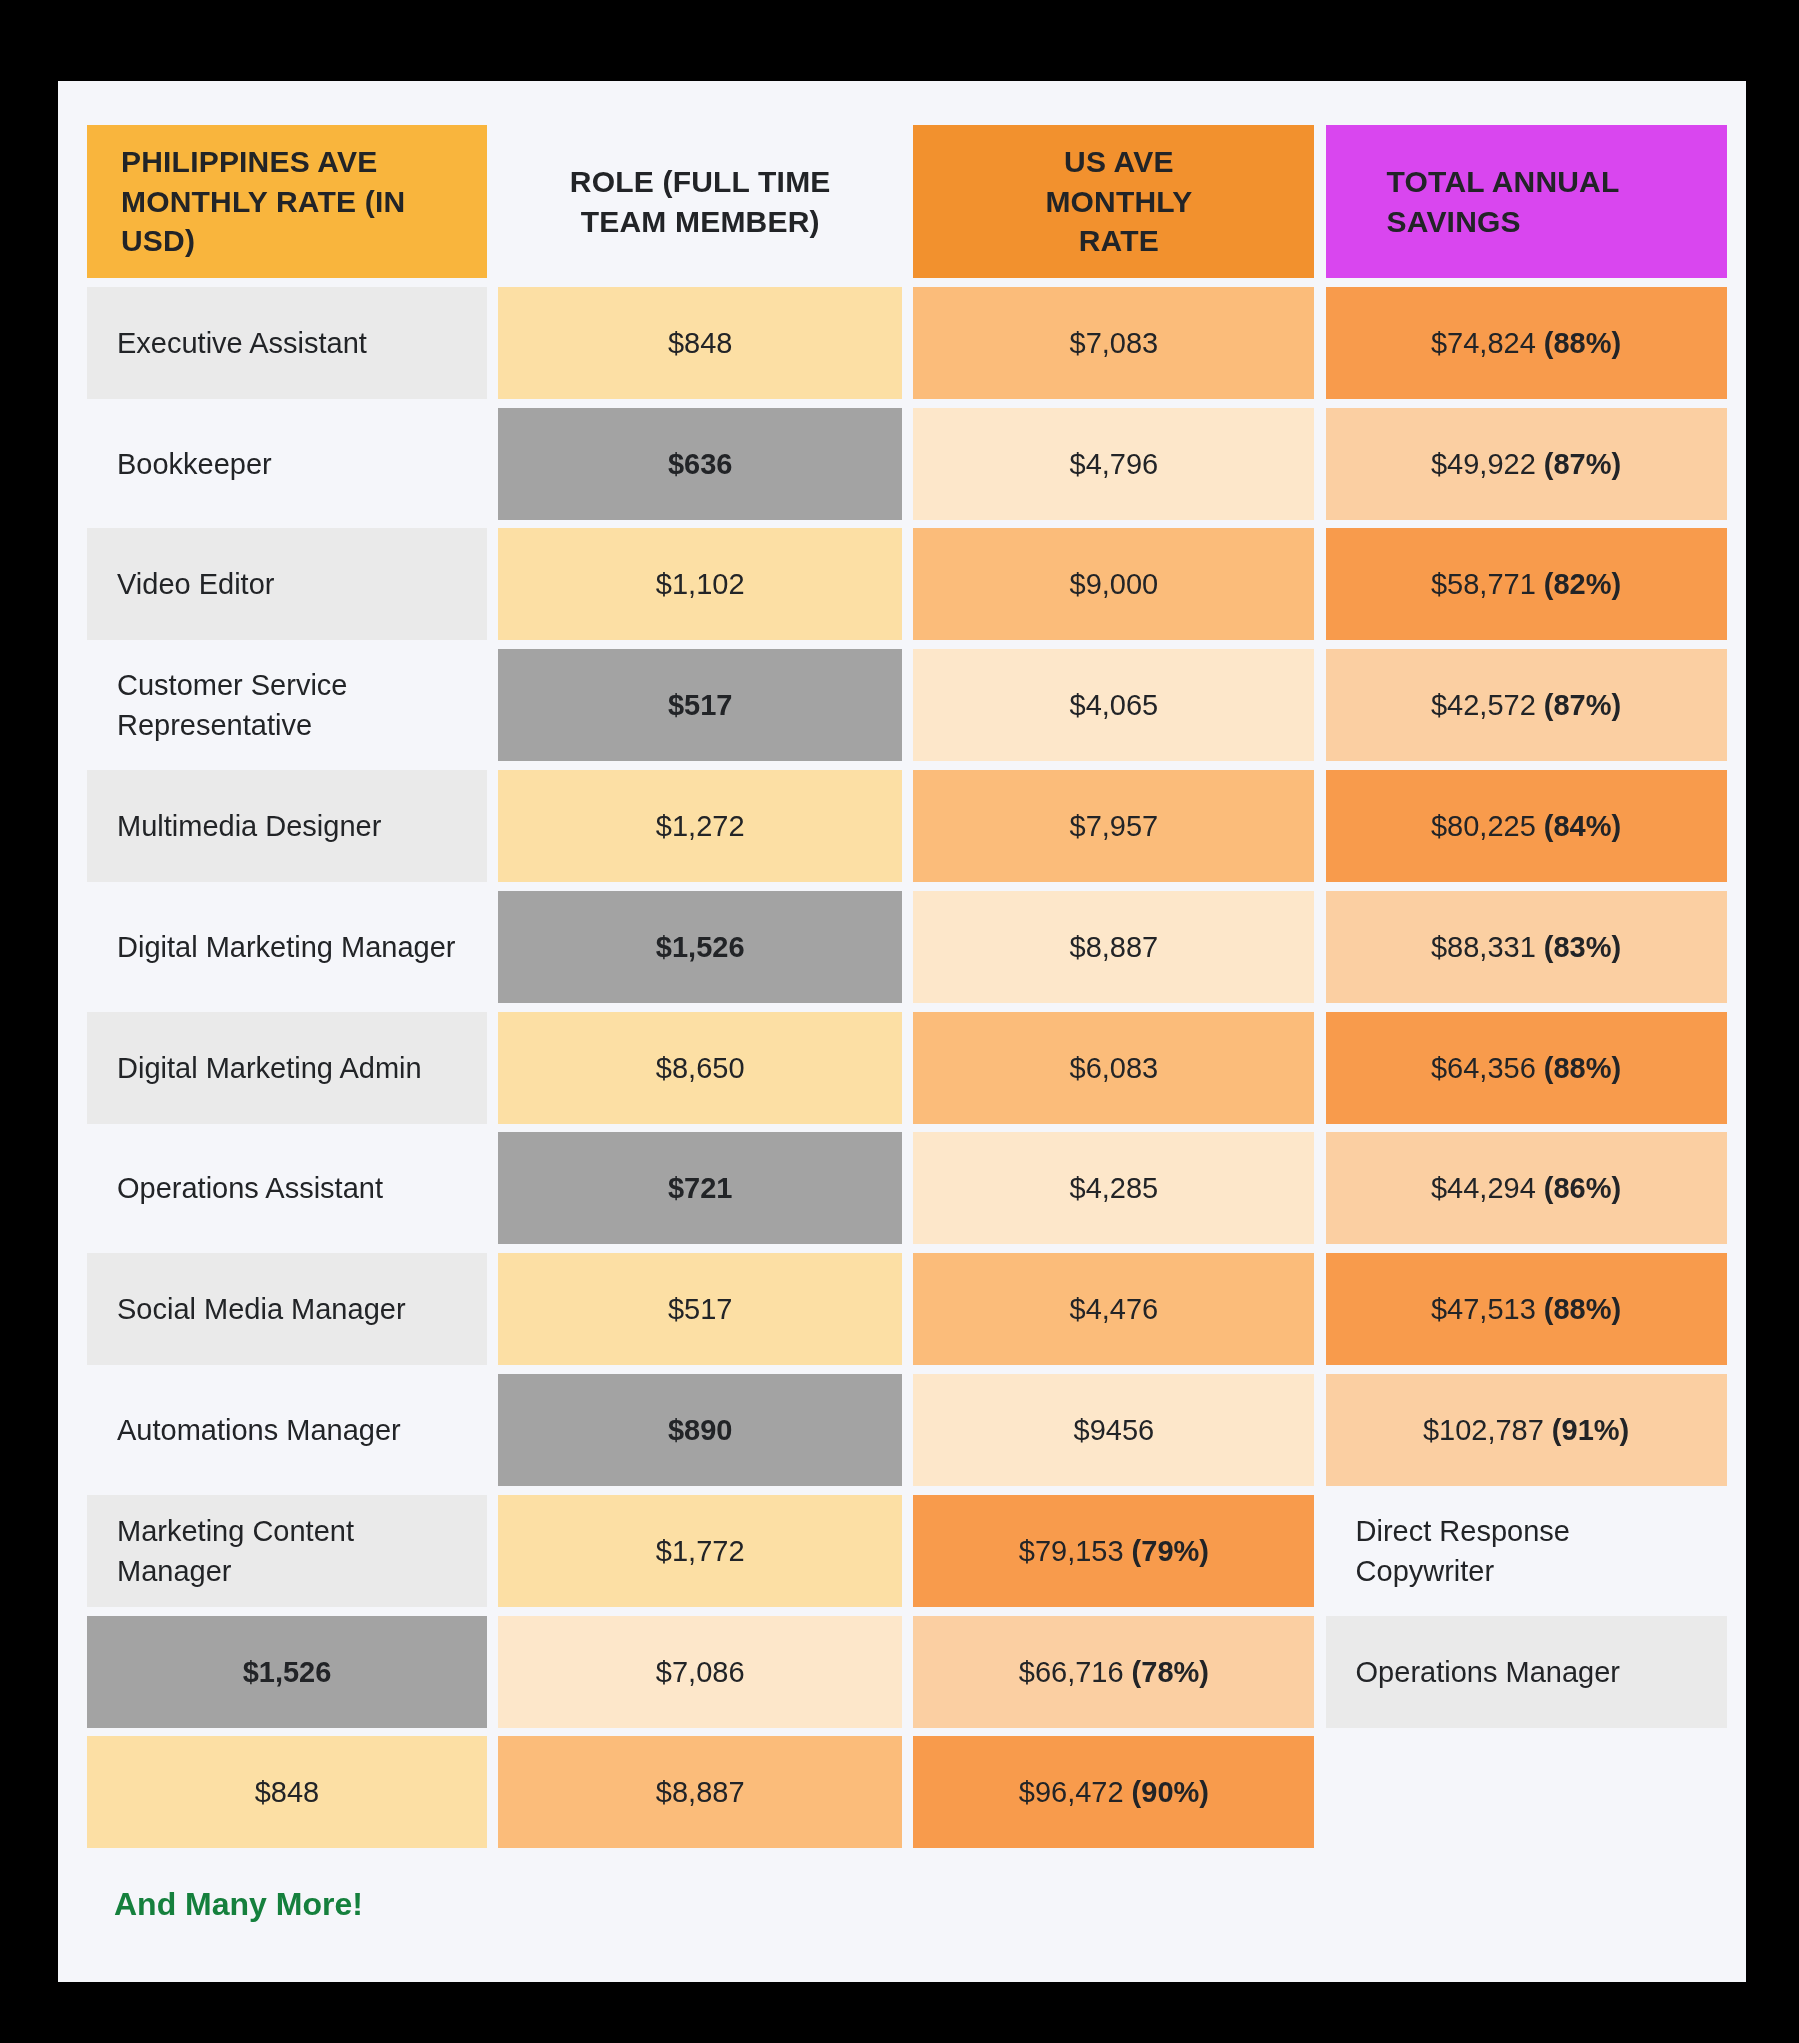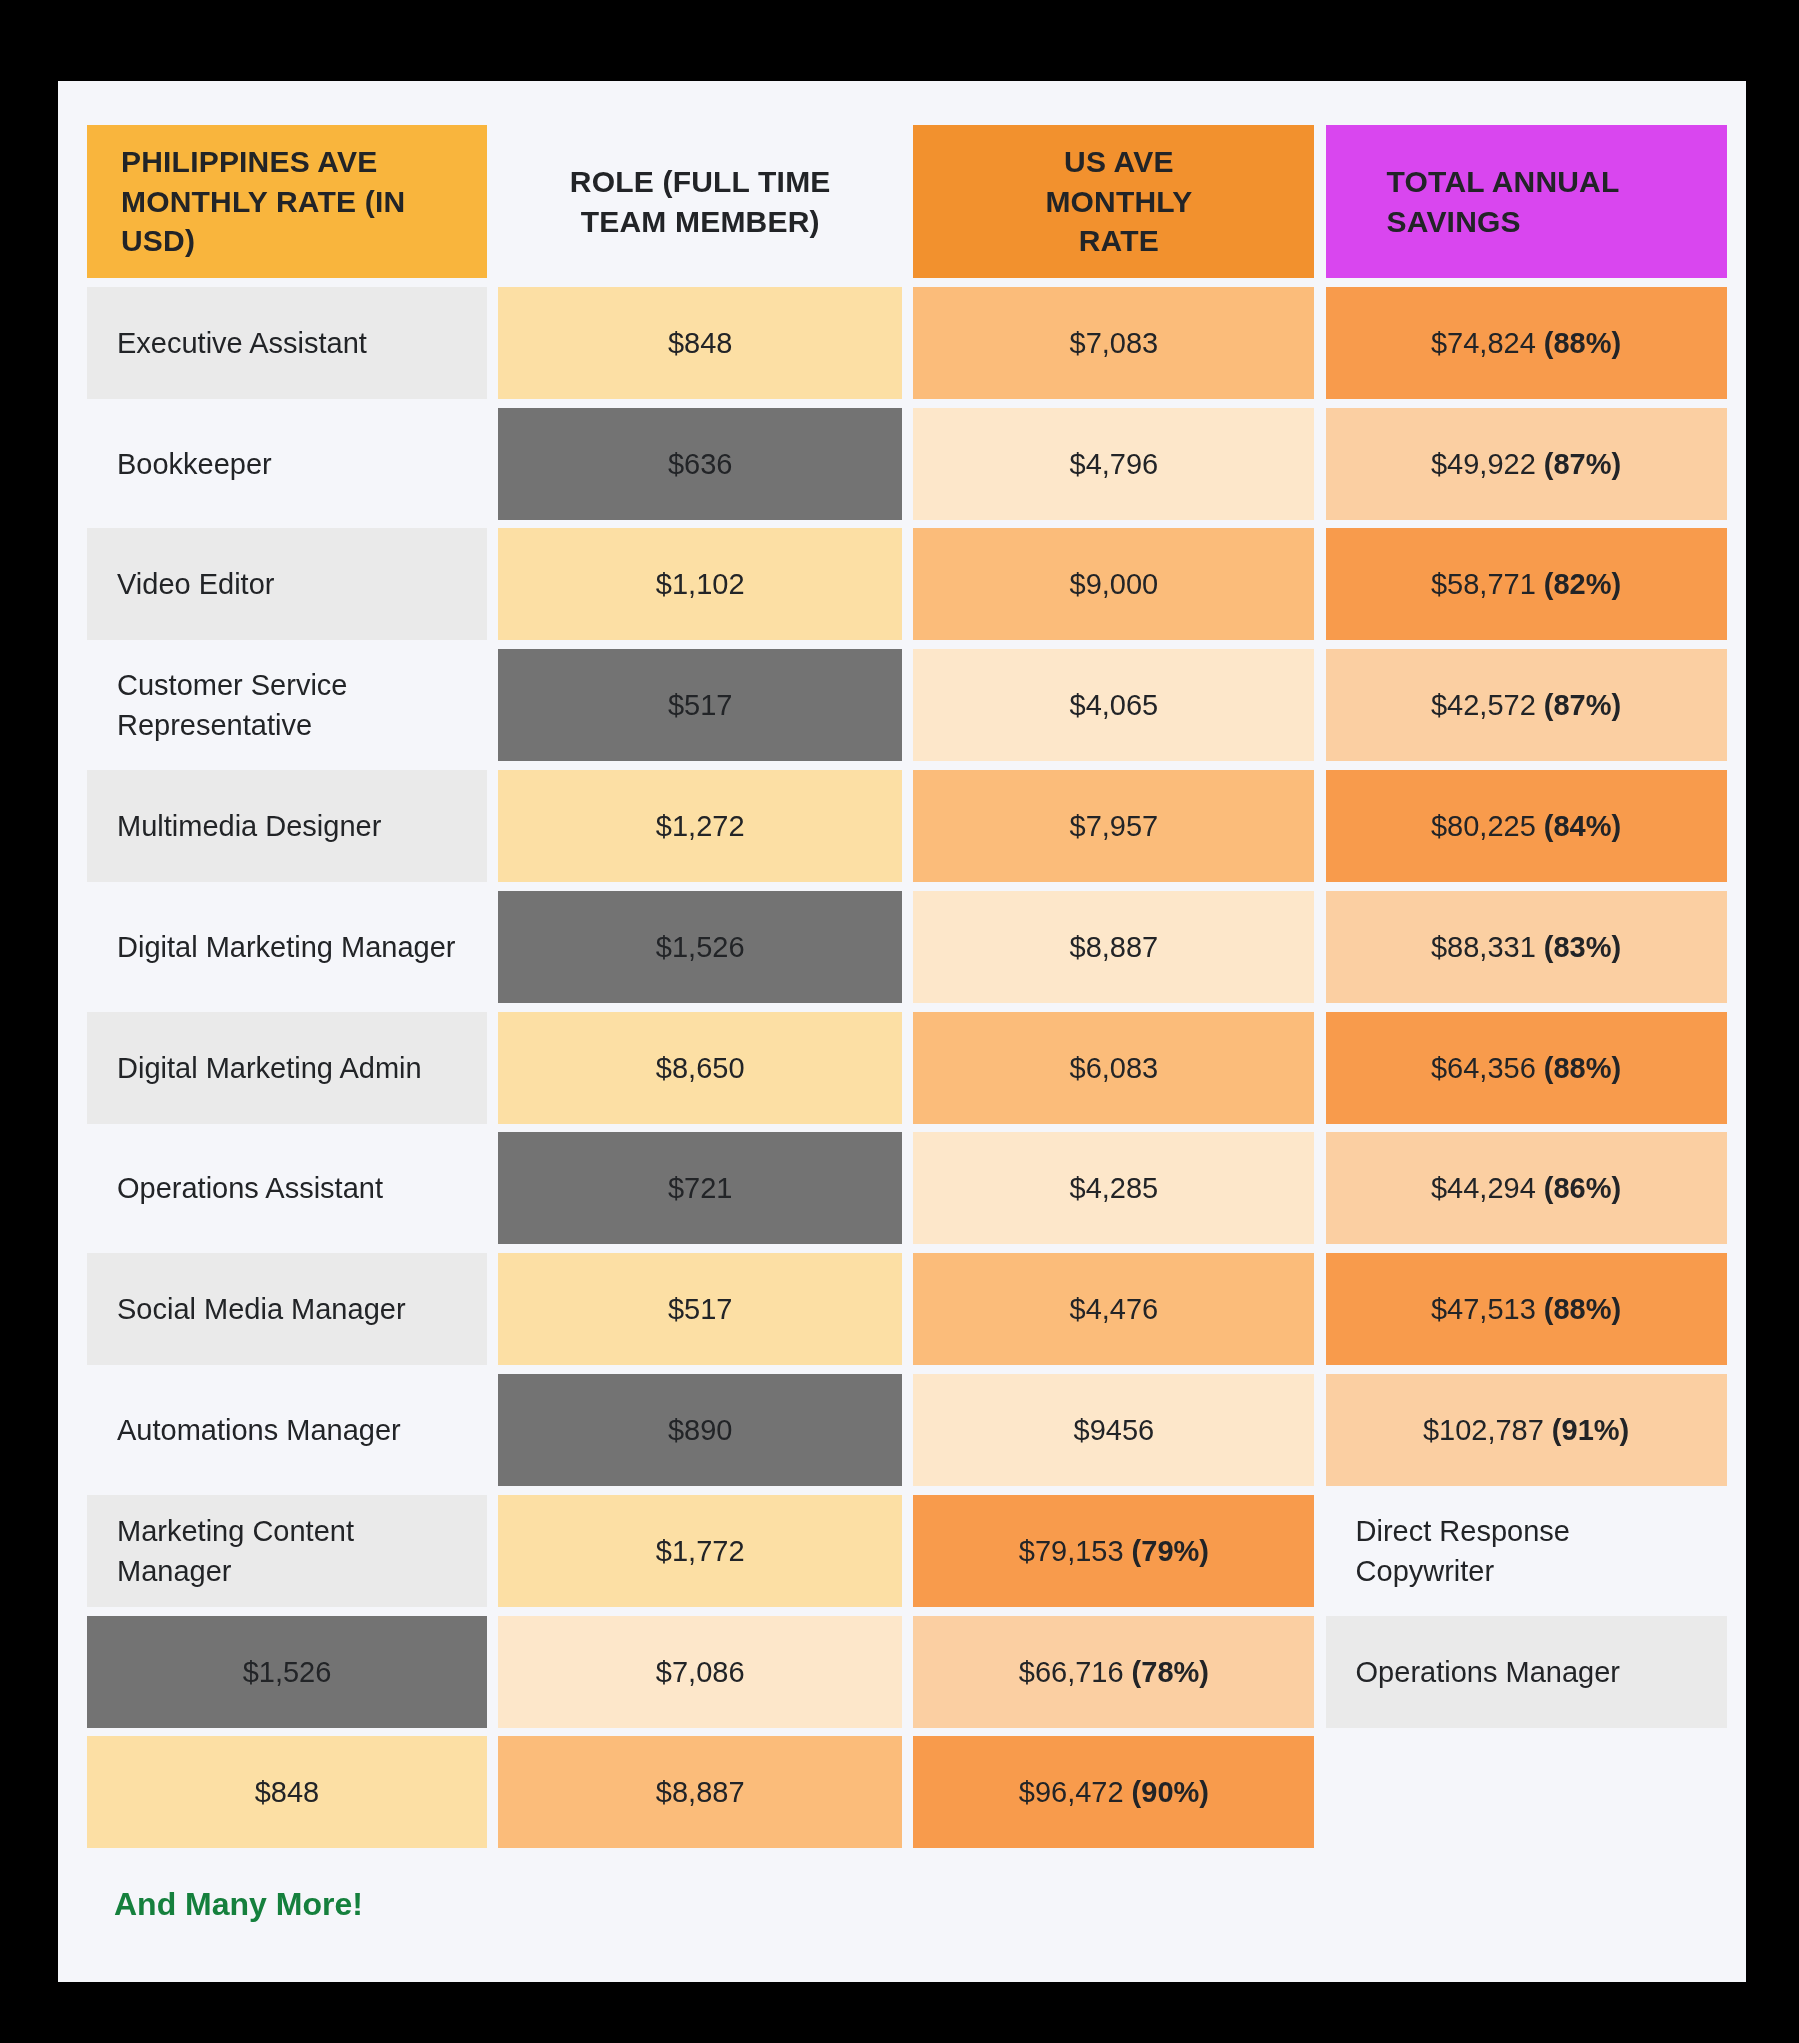--- a/index.html
+++ b/index.html
@@ -35,21 +35,21 @@
   .h-us{background:#F2912E;padding-left:92px;text-align:center;}
   .h-us .hdr-txt{max-width:227px;}
   .h-sv{background:#d946ef;padding-left:61px;}
   .h-sv .hdr-txt{max-width:251px;}
   
   .c-role{padding-left:30px;padding-right:24px;}
   .money{justify-content:center;text-align:center;}
   .c-role.odd{background:#EAEAEA;}
   .c-role.even{background:transparent;}
   .c-ph.odd{background:#FCDFA4;}
-  .c-ph.even{background:#737373;}
+  .c-ph.even{background:#a3a3a3;font-weight:bold;}
   .c-us.odd{background:#FBBC7A;}
   .c-us.even{background:#FDE7CA;}
   .c-sv.odd{background:#F89B4C;}
   .c-sv.even{background:#FBCFA2;}
   .sv-pct{font-weight:bold;margin-left:8px;}
   .footer-note{
     position:absolute;left:56px;top:1805px;
     font-weight:bold;font-size:32px;color:#15803d;
   }
 </style>

